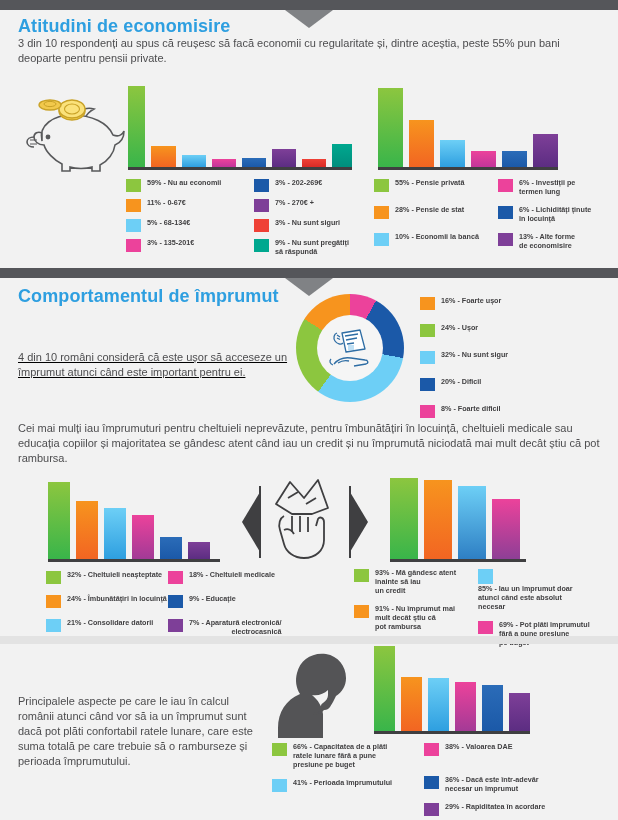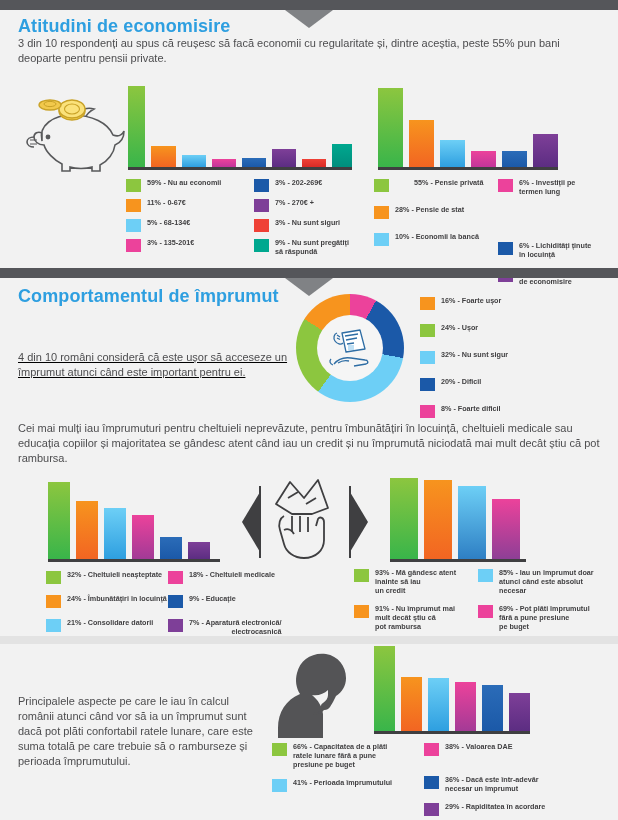--- a/index.html
+++ b/index.html
@@ -168,40 +168,40 @@
       <div class="bar" style="width:25px;height:47px;background:linear-gradient(180deg,#f7941e,#f26522);"></div>
       <div class="bar" style="width:25px;height:27px;background:linear-gradient(180deg,#6dcff6,#2e9fe0);"></div>
       <div class="bar" style="width:25px;height:16px;background:linear-gradient(180deg,#ec429b,#c2359a);"></div>
       <div class="bar" style="width:25px;height:16px;background:linear-gradient(180deg,#2b6cb8,#1b59a8);"></div>
       <div class="bar" style="width:25px;height:33px;background:linear-gradient(180deg,#7e3f98,#5c2d82);"></div>
     </div>
   </div>
 
   <div class="legend" style="left:374px;top:178px;width:244px;">
     <div class="legend-col" style="width:124px;">
-      <div class="legend-item" style="margin-bottom:13px;gap:19px;">
+      <div class="legend-item" style="margin-bottom:13px;">
         <span class="swatch" style="background:#8cc63f"></span>
         <span class="legend-label">55% - Pensie privată</span>
       </div>
       <div class="legend-item" style="margin-bottom:13px;">
         <span class="swatch" style="background:#f7941e"></span>
         <span class="legend-label">28% - Pensie de stat</span>
       </div>
       <div class="legend-item">
         <span class="swatch" style="background:#6dcff6"></span>
         <span class="legend-label">10% - Economii la bancă</span>
       </div>
     </div>
     <div class="legend-col" style="width:118px;">
       <div class="legend-item" style="margin-bottom:9px;">
         <span class="swatch" style="background:#ec429b"></span>
         <span class="legend-label">6% - Investiții pe
 termen lung</span>
       </div>
-      <div class="legend-item" style="margin-bottom:9px;margin-top:36px;">
+      <div class="legend-item" style="margin-bottom:9px;">
         <span class="swatch" style="background:#1b59a8"></span>
         <span class="legend-label">6% - Lichidități ținute
 în locuință</span>
       </div>
       <div class="legend-item">
         <span class="swatch" style="background:#7e3f98"></span>
         <span class="legend-label">13% - Alte forme
 de economisire</span>
       </div>
     </div>
@@ -361,21 +361,21 @@
 un credit</span>
       </div>
       <div class="legend-item">
         <span class="swatch" style="background:#f7941e"></span>
         <span class="legend-label">91% - Nu împrumut mai
 mult decât știu că
 pot rambursa</span>
       </div>
     </div>
     <div class="legend-col" style="width:140px;">
-      <div class="legend-item" style="margin-bottom:9px;">
+      <div class="legend-item" style="margin-bottom:9px;flex-direction:column;">
         <span class="swatch" style="background:#6dcff6"></span>
         <span class="legend-label">85% - Iau un împrumut doar
 atunci când este absolut
 necesar</span>
       </div>
       <div class="legend-item">
         <span class="swatch" style="background:#ec429b"></span>
         <span class="legend-label">69% - Pot plăti împrumutul
 fără a pune presiune
 pe buget</span>

